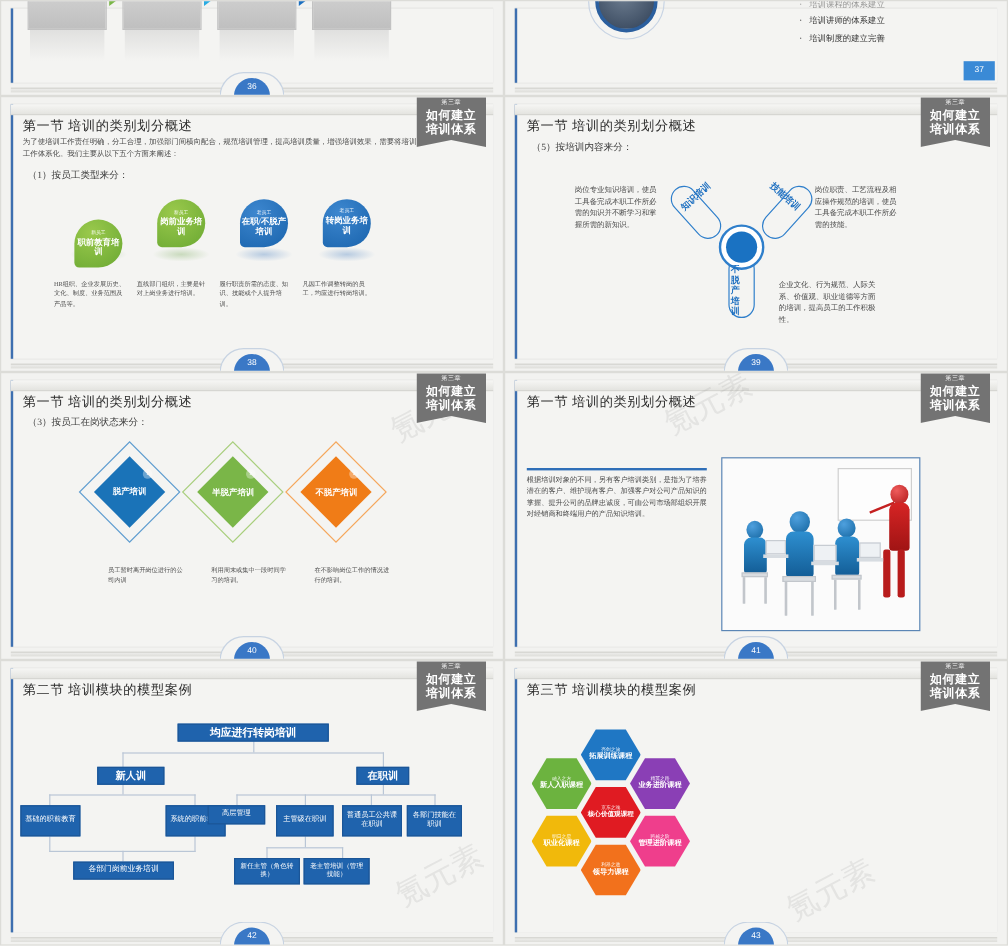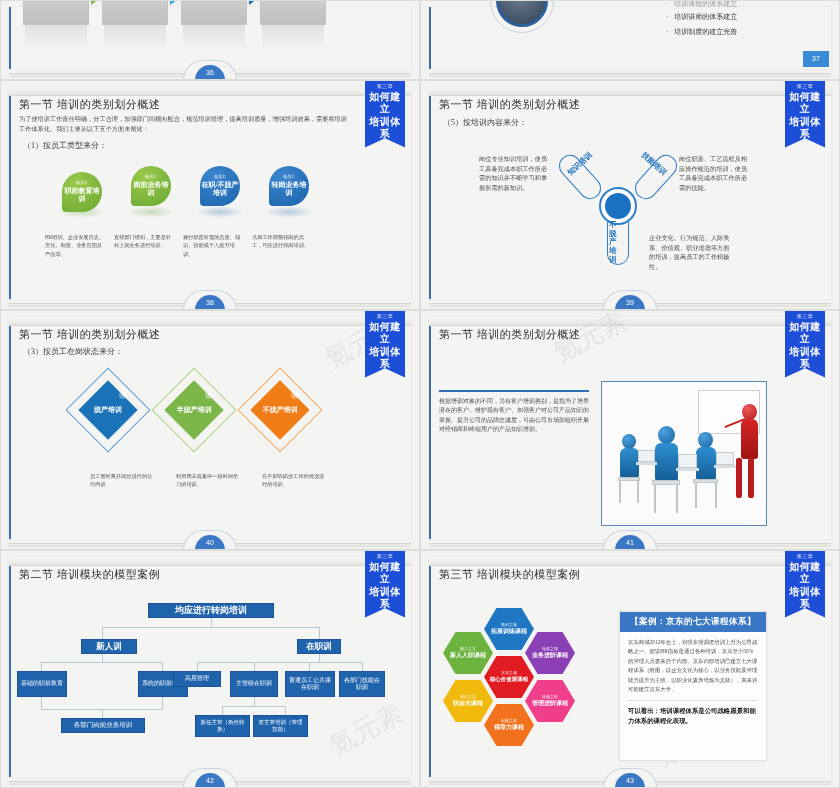--- a/index.html
+++ b/index.html
@@ -29,22 +29,22 @@
     box-shadow: 0 0 1px rgba(0,0,0,0.18);
   }
   .topbar {
     position: absolute; left: 8px; right: 8px; top: 6px; height: 9px;
     background: linear-gradient(#f6f6f4,#e4e4e0);
     border-bottom: 1px solid #d6d6d2;
   }
   
   .ribbon {
     position: absolute; top: 0px; right: 14px;
-    width: 40px; padding: 3px 0 7px;
-    background: #1d4ed8;
+    width: 58px; padding: 3px 0 7px;
+    background: #737373;
     color: #fff; text-align: center;
     font-family: "Liberation Serif", serif;
     clip-path: polygon(0 0, 100% 0, 100% 100%, 50% 86%, 0 100%);
     z-index: 6;
   }
   .ribbon .ch { font-size: 5px; letter-spacing: .5px; opacity:.95; line-height:1.3; }
   .ribbon .l1, .ribbon .l2 { font-size: 10px; line-height: 1.25; font-weight: 700; letter-spacing:.5px;}
   
   .s-title {
     position: absolute; left: 18px; top: 16px;
@@ -201,21 +201,21 @@
     <div class="ribbon">
       <div class="ch">第三章</div>
       <div class="l1">如何建立</div>
       <div class="l2">培训体系</div>
     </div>
     <div class="s-title">第一节  培训的类别划分概述</div>
     <div class="s-body" style="left:18px;top:33px;width:330px;">为了使培训工作责任明确，分工合理，加强部门间横向配合，规范培训管理，提高培训质量，增强培训效果，需要将培训工作体系化。我们主要从以下五个方面来阐述：</div>
     <div class="s-sub" style="top:59px;">（1）按员工类型来分：</div>
 
     <div class="leafshadow" style="left:57px;top:125px;"></div>
-    <div class="leaf leaf-green" style="left:61px;top:91px;">
+    <div class="leaf leaf-green" style="left:61px;top:102px;">
       <div class="tag">新员工</div>
       <div class="nm">职前教育培训</div>
     </div>
     <div class="leafshadow" style="left:126px;top:125px;"></div>
     <div class="leaf leaf-green" style="left:130px;top:85px;">
       <div class="tag">新员工</div>
       <div class="nm">岗前业务培训</div>
     </div>
     <div class="leafshadow b" style="left:195px;top:125px;"></div>
     <div class="leaf leaf-blue" style="left:199px;top:85px;">
@@ -450,25 +450,19 @@
     </div>
     <div class="hex" style="left:22px;top:128px;background:#f1b90b;">
       <div class="t1">明日之星</div>
       <div class="t2">职业化课程</div>
     </div>
     <div class="hex" style="left:63px;top:152px;background:#f2711c;">
       <div class="t1">利器之道</div>
       <div class="t2">领导力课程</div>
     </div>
 
-    <div class="casebox" style="left:198px;top:60px;width:148px;height:150px;">
-      <div class="casehdr">【案例：京东的七大课程体系】</div>
-      <div class="casetxt">京东商城2012年会上，刘强东强调把培训上升为公司战略之一。据说HR指标是通过各种培训，京东至少50%的管理人员要来自于内部。京东内部培训已建立七大课程体系（附图，以企业文化为核心，以业务技能及管理能力提升为主线，以职业化素养培炼为支脉），未来还可能建立京东大学。</div>
-      <div class="casehr"></div>
-      <div class="casebold">可以看出：培训课程体系是公司战略愿景和能力体系的课程化表现。</div>
-    </div>
 
     <div class="pgarc"></div>
     <div class="pgbadge">43</div>
     <div class="baseline"></div>
   </div>
 
 </div>
 
 </body></html>

